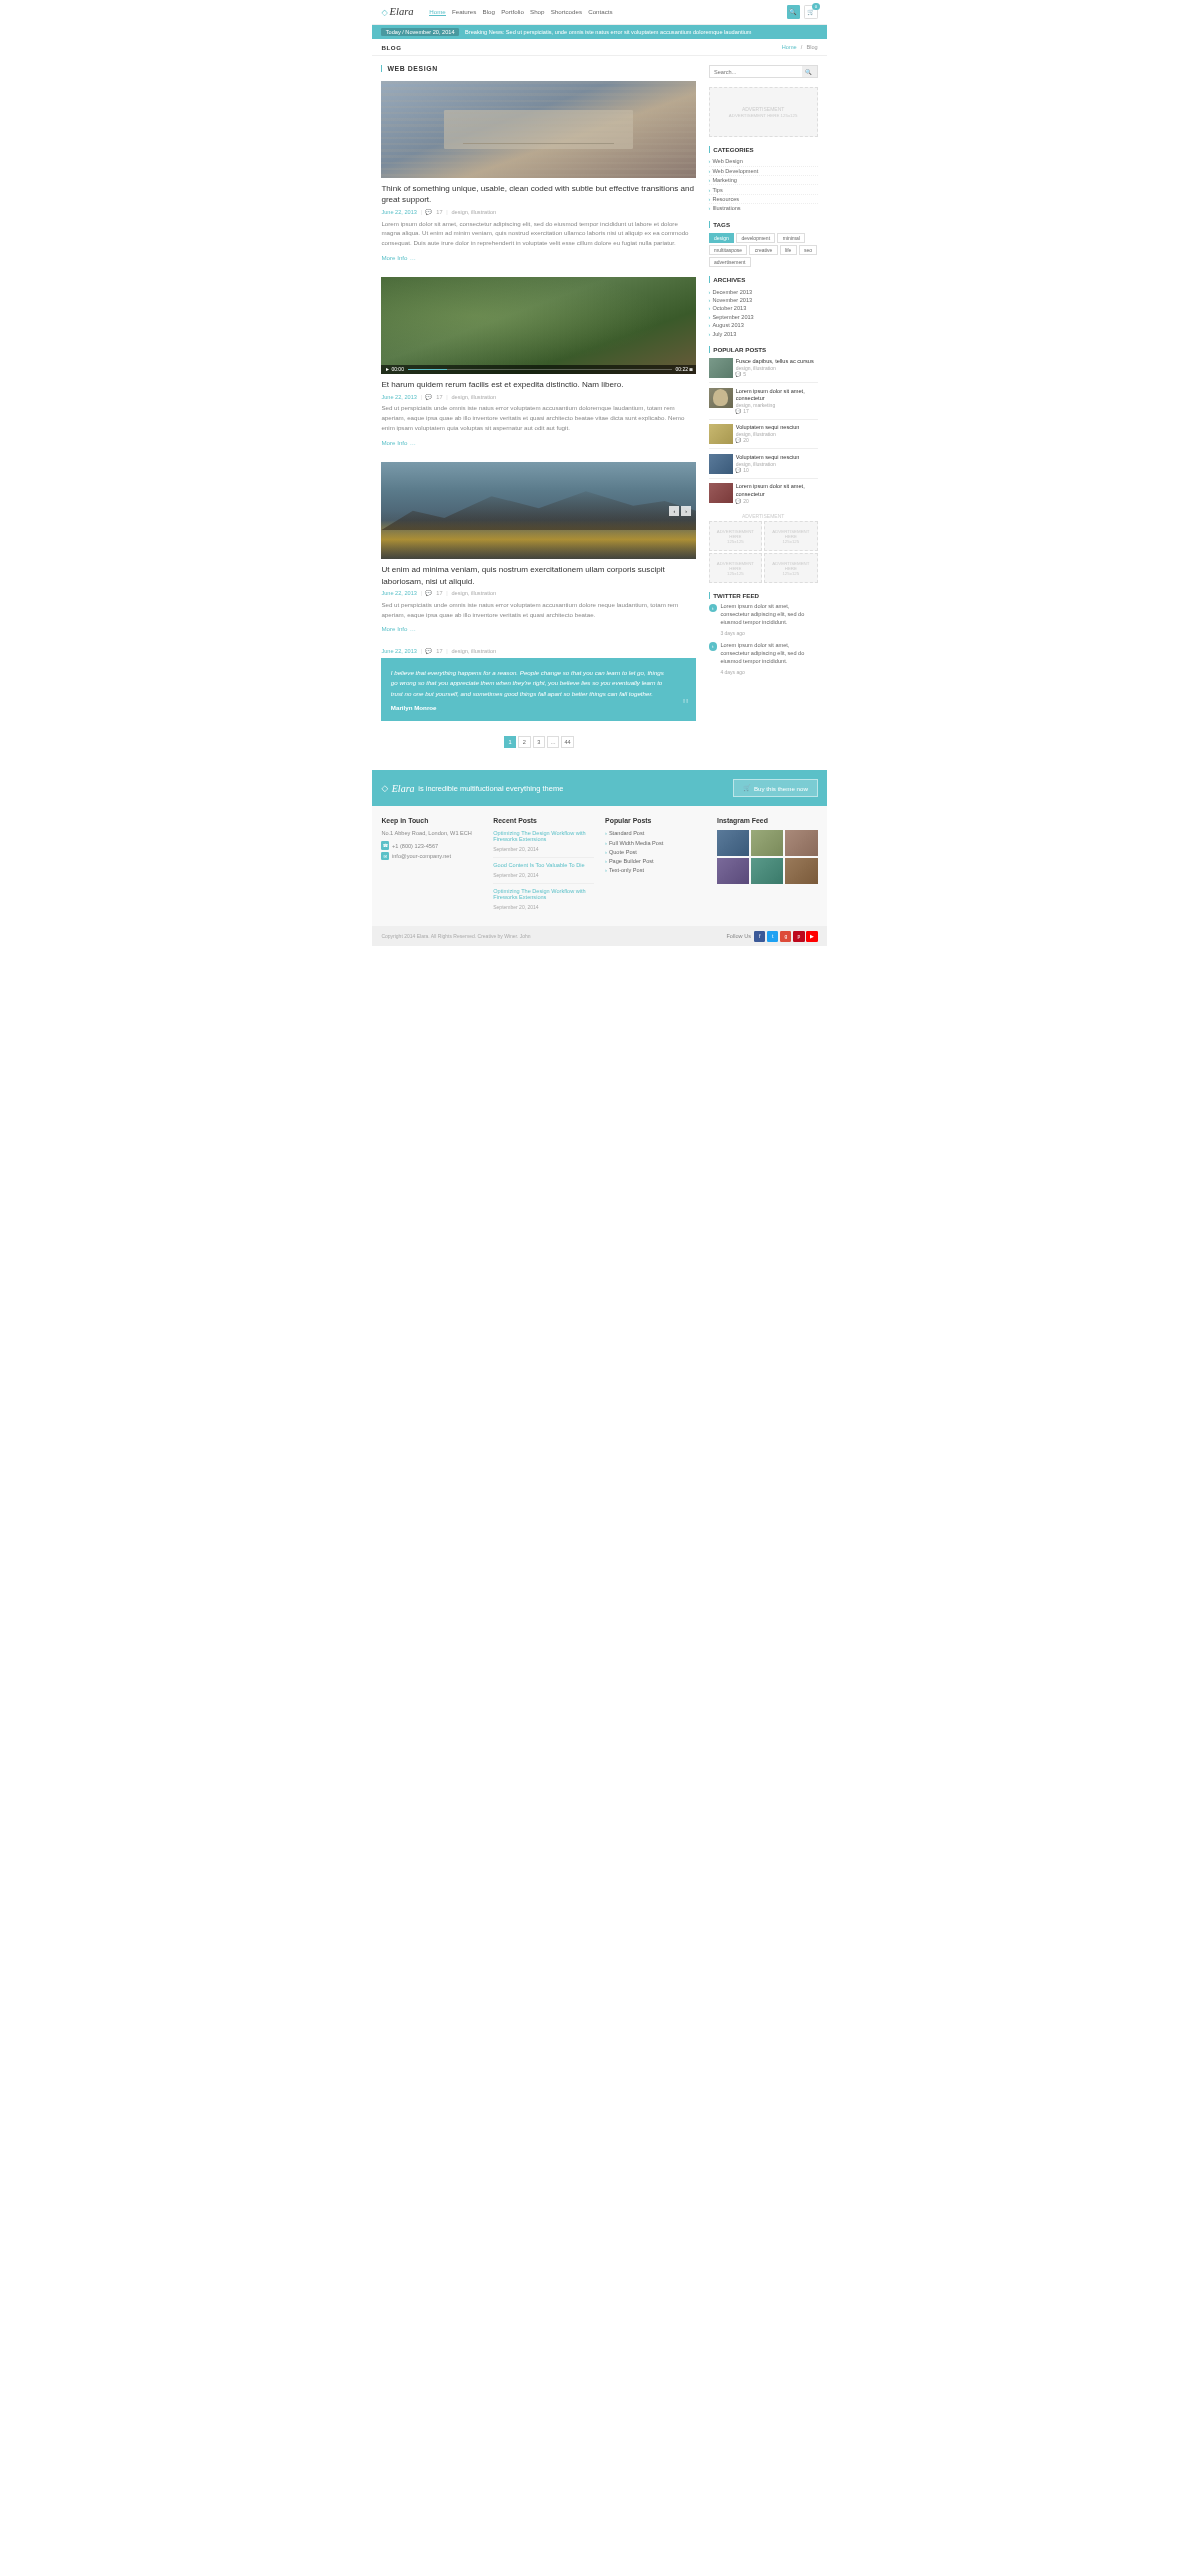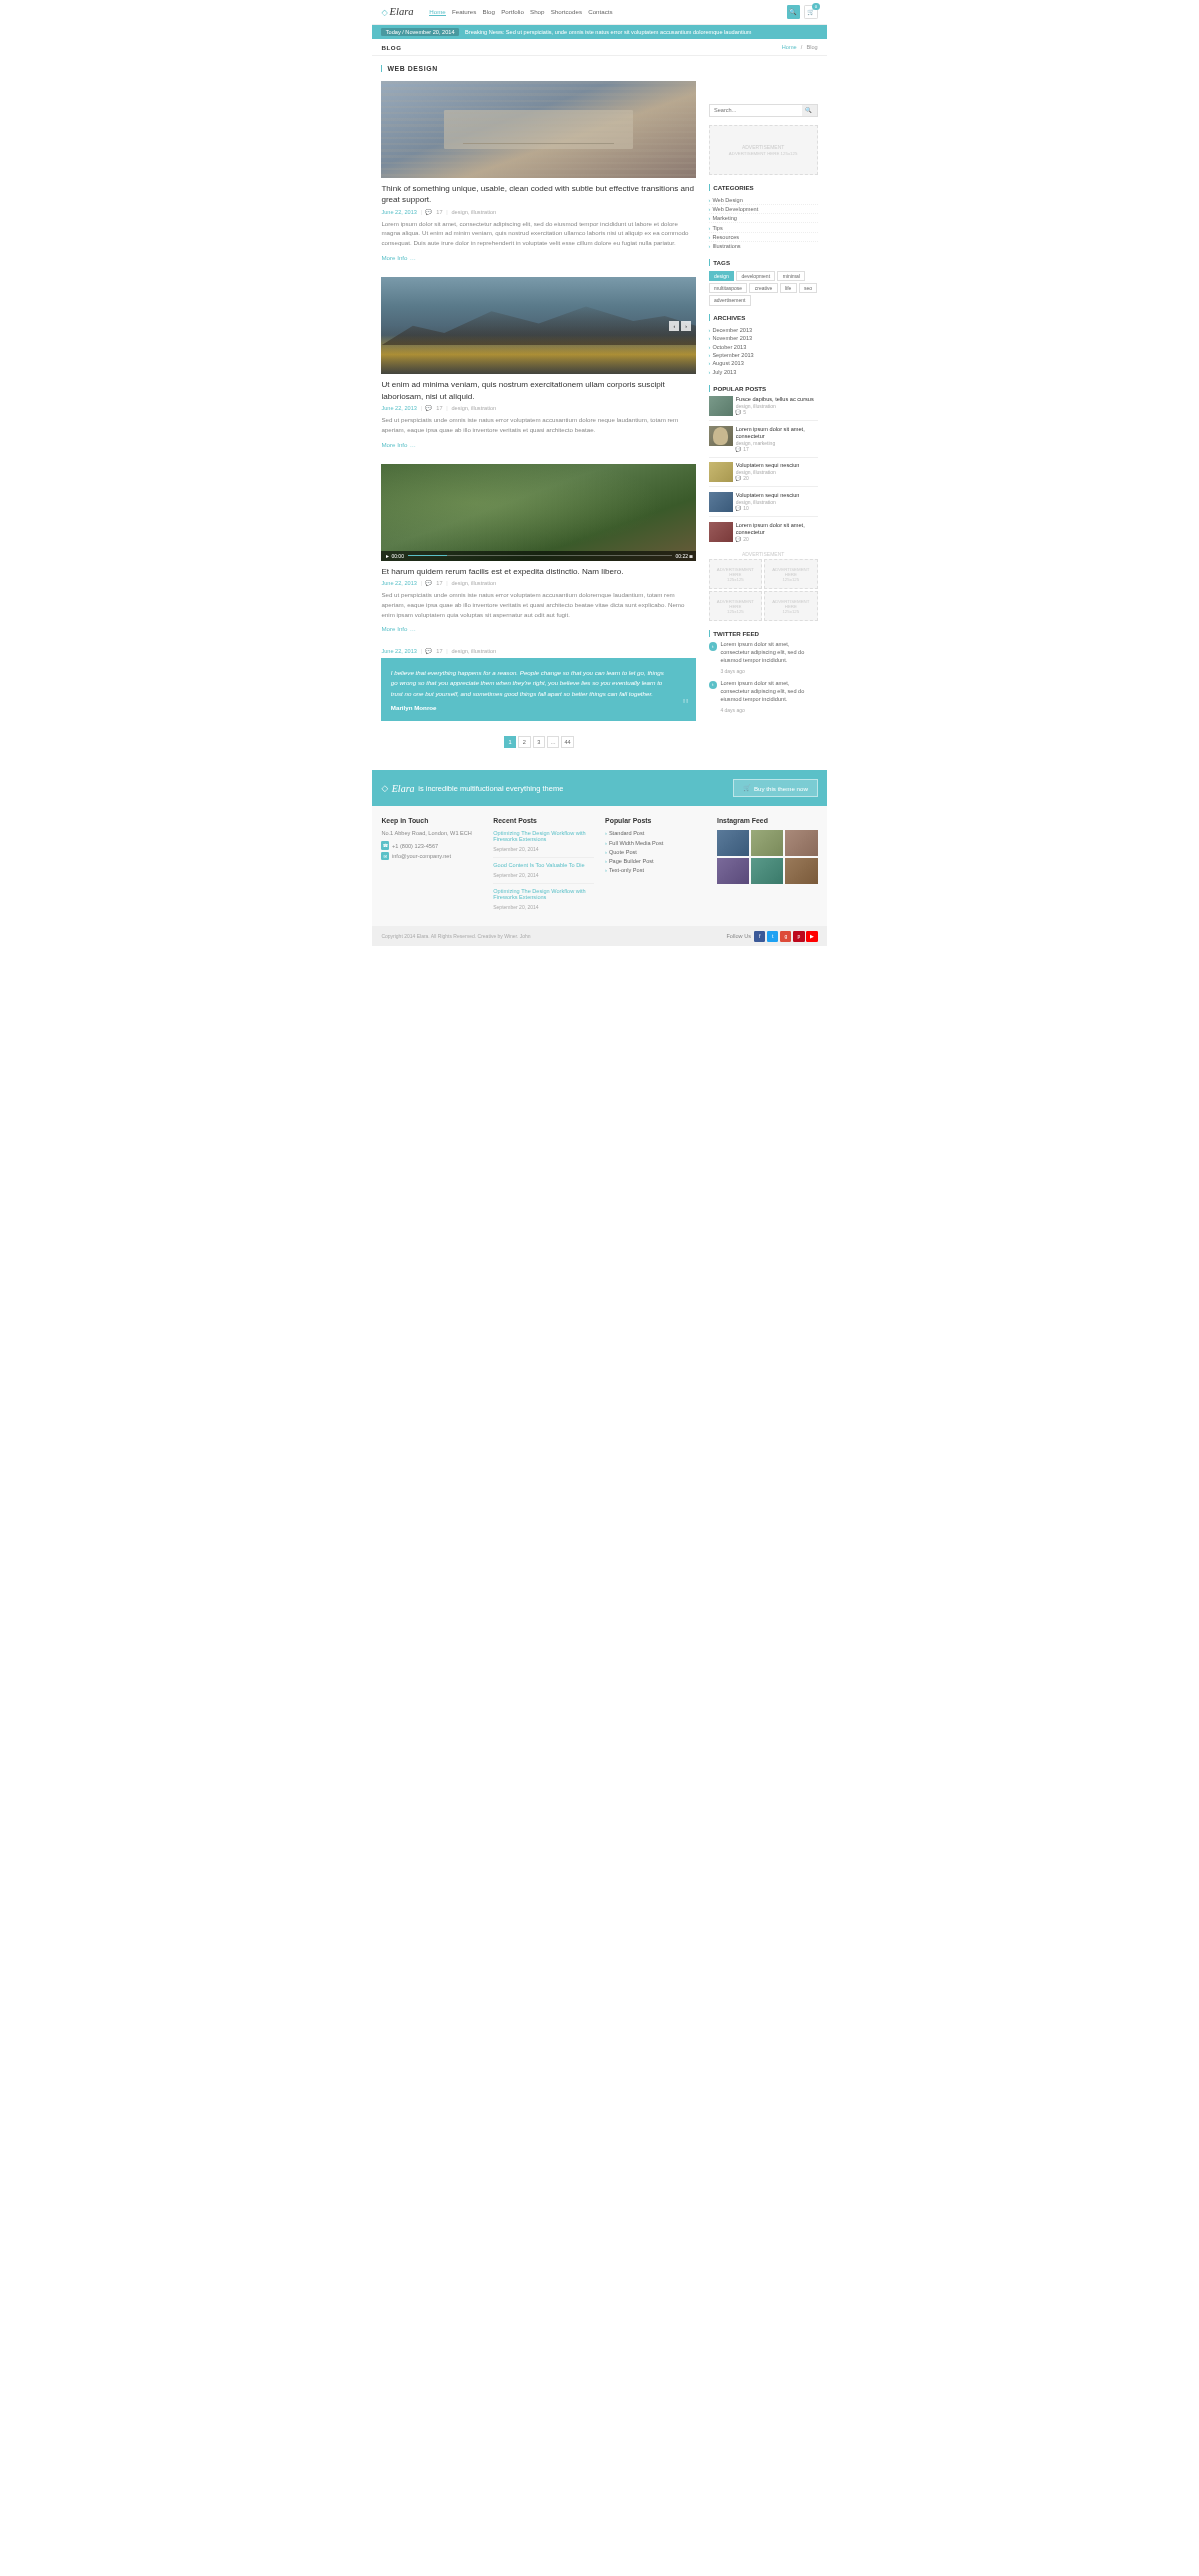--- a/index.html
+++ b/index.html
@@ -38,21 +38,21 @@
 
 <div style="padding:4.4px 9.4px; border-bottom:0.6px solid #eee; display:flex; justify-content:space-between; align-items:center;">
   <span style="font-size:6.2px; font-weight:bold; color:#333; letter-spacing:0.6px;">BLOG</span>
   <span style="font-size:5.6px; color:#999;">
     <a href="#" style="color:#5bc0c8; text-decoration:none;">Home</a>
     <span style="margin:0 2.5px;">/</span>
     <span>Blog</span>
   </span>
 </div>
 
-<div style="display:flex; padding:9.4px; gap:12.5px;align-items:center;">
+<div style="display:flex; padding:9.4px; gap:12.5px;">
 
   <div style="flex:1; min-width:0;">
 
     <div style="font-size:6.9px; font-weight:bold; color:#333; letter-spacing:0.6px; border-left:1.9px solid #5bc0c8; padding-left:5px; margin-bottom:8.7px;">WEB DESIGN</div>
 
     <div style="margin-bottom:15px;">
       <div style="width:100%; height:97px; background:linear-gradient(160deg, #9aabbc 0%, #7a8b9c 40%, #b8a890 60%, #8a7870 100%); position:relative; overflow:hidden;">
         <div style="position:absolute; inset:0; display:flex; align-items:center; justify-content:center;">
           <div style="width:60%; height:40%; background:rgba(200,190,170,0.6); border-radius:1.2px; display:flex; align-items:flex-end; justify-content:center; padding-bottom:5px;">
             <div style="width:80%; height:1.2px; background:rgba(150,140,120,0.8);"></div>
@@ -64,44 +64,20 @@
       <h2 style="font-size:8.1px; color:#333; margin:5px 0 3.1px; line-height:1.4; font-weight:normal;">Think of something unique, usable, clean coded with subtle but effective transitions and great support.</h2>
       <div style="display:flex; align-items:center; gap:3.7px; font-size:5.6px; color:#aaa; margin-bottom:3.7px;">
         <span style="color:#5bc0c8;">June 22, 2013</span>
         <span style="color:#ddd;">|</span>
         <span>💬</span>
         <span>17</span>
         <span style="color:#ddd;">|</span>
         <span>design, illustration</span>
       </div>
       <p style="font-size:6.2px; line-height:1.6; color:#888; margin-bottom:5px;">Lorem ipsum dolor sit amet, consectetur adipiscing elit, sed do eiusmod tempor incididunt ut labore et dolore magna aliqua. Ut enim ad minim veniam, quis nostrud exercitation ullamco laboris nisi ut aliquip ex ea commodo consequat. Duis aute irure dolor in reprehenderit in voluptate velit esse cillum dolore eu fugiat nulla pariatur.</p>
-      <a href="#" style="font-size:6.2px; color:#5bc0c8; text-decoration:none;">More Info</a>
-      <span style="font-size:6.2px; color:#5bc0c8;"> …</span>
-    </div>
-
-    <div style="margin-bottom:15px;">
-      <div style="width:100%; height:97px; background:linear-gradient(180deg, #7a9aaa 0%, #5a7a8a 30%, #4a6070 60%, #c8a840 80%, #3a4a5a 100%); position:relative; overflow:hidden;">
-        <div style="position:absolute; inset:0; background: linear-gradient(0deg, rgba(80,60,20,0.4) 0%, transparent 50%);"></div>
-
-        <div style="position:absolute; bottom:30%; left:0; right:0; height:50%; background: linear-gradient(180deg, transparent 0%, rgba(50,40,30,0.6) 100%); clip-path: polygon(0 100%, 10% 60%, 20% 75%, 35% 30%, 50% 55%, 65% 20%, 80% 50%, 90% 40%, 100% 60%, 100% 100%);"></div>
-        <div style="position:absolute; top:50%; right:5px; transform:translateY(-50%); display:flex; gap:1.9px;">
-          <button style="width:10px; height:10px; background:rgba(255,255,255,0.8); border:none; cursor:pointer; font-size:5px;">‹</button>
-          <button style="width:10px; height:10px; background:rgba(255,255,255,0.8); border:none; cursor:pointer; font-size:5px;">›</button>
-        </div>
-      </div>
-      <h2 style="font-size:8.1px; color:#333; margin:5px 0 3.1px; line-height:1.4; font-weight:normal;">Ut enim ad minima veniam, quis nostrum exercitationem ullam corporis suscipit laboriosam, nisi ut aliquid.</h2>
-      <div style="display:flex; align-items:center; gap:3.7px; font-size:5.6px; color:#aaa; margin-bottom:3.7px;">
-        <span style="color:#5bc0c8;">June 22, 2013</span>
-        <span style="color:#ddd;">|</span>
-        <span>💬</span>
-        <span>17</span>
-        <span style="color:#ddd;">|</span>
-        <span>design, illustration</span>
-      </div>
-      <p style="font-size:6.2px; line-height:1.6; color:#888; margin-bottom:5px;">Sed ut perspiciatis unde omnis iste natus error voluptatem accusantium dolore neque laudantium, totam rem aperiam, eaque ipsa quae ab illo inventore veritatis et quasi architecto beatae.</p>
       <a href="#" style="font-size:6.2px; color:#5bc0c8; text-decoration:none;">More Info</a>
       <span style="font-size:6.2px; color:#5bc0c8;"> …</span>
     </div>
 
     <div style="margin-bottom:15px;">
       <div style="width:100%; height:97px; background:linear-gradient(160deg, #4a6a3a 0%, #5a7a4a 40%, #3a5a2a 70%, #6a5a3a 100%); position:relative; overflow:hidden;">
         <div style="position:absolute; inset:0; background: radial-gradient(ellipse at 30% 40%, rgba(150,180,100,0.3) 0%, transparent 60%);"></div>
         <div style="position:absolute; bottom:0; left:0; right:0; background:rgba(0,0,0,0.6); padding:1.9px 3.7px; display:flex; justify-content:space-between; align-items:center;">
           <span style="font-size:5px; color:#fff;">► 00:00</span>
           <div style="flex:1; height:1.2px; background:rgba(255,255,255,0.3); margin:0 3.7px; position:relative;">
@@ -113,20 +89,44 @@
       <h2 style="font-size:8.1px; color:#333; margin:5px 0 3.1px; line-height:1.4; font-weight:normal;">Et harum quidem rerum facilis est et expedita distinctio. Nam libero.</h2>
       <div style="display:flex; align-items:center; gap:3.7px; font-size:5.6px; color:#aaa; margin-bottom:3.7px;">
         <span style="color:#5bc0c8;">June 22, 2013</span>
         <span style="color:#ddd;">|</span>
         <span>💬</span>
         <span>17</span>
         <span style="color:#ddd;">|</span>
         <span>design, illustration</span>
       </div>
       <p style="font-size:6.2px; line-height:1.6; color:#888; margin-bottom:5px;">Sed ut perspiciatis unde omnis iste natus error voluptatem accusantium doloremque laudantium, totam rem aperiam, eaque ipsa quae ab illo inventore veritatis et quasi architecto beatae vitae dicta sunt explicabo. Nemo enim ipsam voluptatem quia voluptas sit aspernatur aut odit aut fugit.</p>
+      <a href="#" style="font-size:6.2px; color:#5bc0c8; text-decoration:none;">More Info</a>
+      <span style="font-size:6.2px; color:#5bc0c8;"> …</span>
+    </div>
+
+    <div style="margin-bottom:15px;">
+      <div style="width:100%; height:97px; background:linear-gradient(180deg, #7a9aaa 0%, #5a7a8a 30%, #4a6070 60%, #c8a840 80%, #3a4a5a 100%); position:relative; overflow:hidden;">
+        <div style="position:absolute; inset:0; background: linear-gradient(0deg, rgba(80,60,20,0.4) 0%, transparent 50%);"></div>
+
+        <div style="position:absolute; bottom:30%; left:0; right:0; height:50%; background: linear-gradient(180deg, transparent 0%, rgba(50,40,30,0.6) 100%); clip-path: polygon(0 100%, 10% 60%, 20% 75%, 35% 30%, 50% 55%, 65% 20%, 80% 50%, 90% 40%, 100% 60%, 100% 100%);"></div>
+        <div style="position:absolute; top:50%; right:5px; transform:translateY(-50%); display:flex; gap:1.9px;">
+          <button style="width:10px; height:10px; background:rgba(255,255,255,0.8); border:none; cursor:pointer; font-size:5px;">‹</button>
+          <button style="width:10px; height:10px; background:rgba(255,255,255,0.8); border:none; cursor:pointer; font-size:5px;">›</button>
+        </div>
+      </div>
+      <h2 style="font-size:8.1px; color:#333; margin:5px 0 3.1px; line-height:1.4; font-weight:normal;">Ut enim ad minima veniam, quis nostrum exercitationem ullam corporis suscipit laboriosam, nisi ut aliquid.</h2>
+      <div style="display:flex; align-items:center; gap:3.7px; font-size:5.6px; color:#aaa; margin-bottom:3.7px;">
+        <span style="color:#5bc0c8;">June 22, 2013</span>
+        <span style="color:#ddd;">|</span>
+        <span>💬</span>
+        <span>17</span>
+        <span style="color:#ddd;">|</span>
+        <span>design, illustration</span>
+      </div>
+      <p style="font-size:6.2px; line-height:1.6; color:#888; margin-bottom:5px;">Sed ut perspiciatis unde omnis iste natus error voluptatem accusantium dolore neque laudantium, totam rem aperiam, eaque ipsa quae ab illo inventore veritatis et quasi architecto beatae.</p>
       <a href="#" style="font-size:6.2px; color:#5bc0c8; text-decoration:none;">More Info</a>
       <span style="font-size:6.2px; color:#5bc0c8;"> …</span>
     </div>
 
     <div style="margin-bottom:15px;">
       <div style="display:flex; align-items:center; gap:3.7px; font-size:5.6px; color:#aaa; margin-bottom:3.7px;">
         <span style="color:#5bc0c8;">June 22, 2013</span>
         <span style="color:#ddd;">|</span>
         <span>💬</span>
         <span>17</span>

